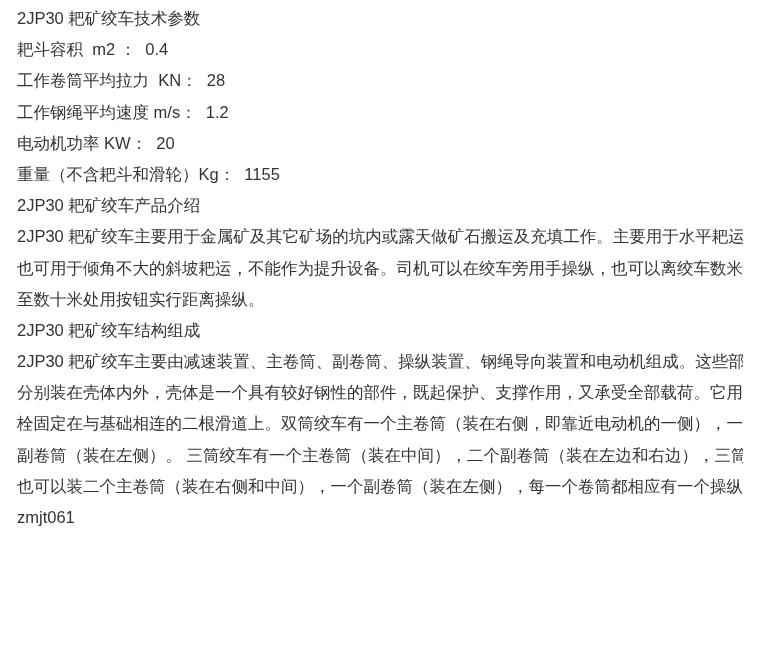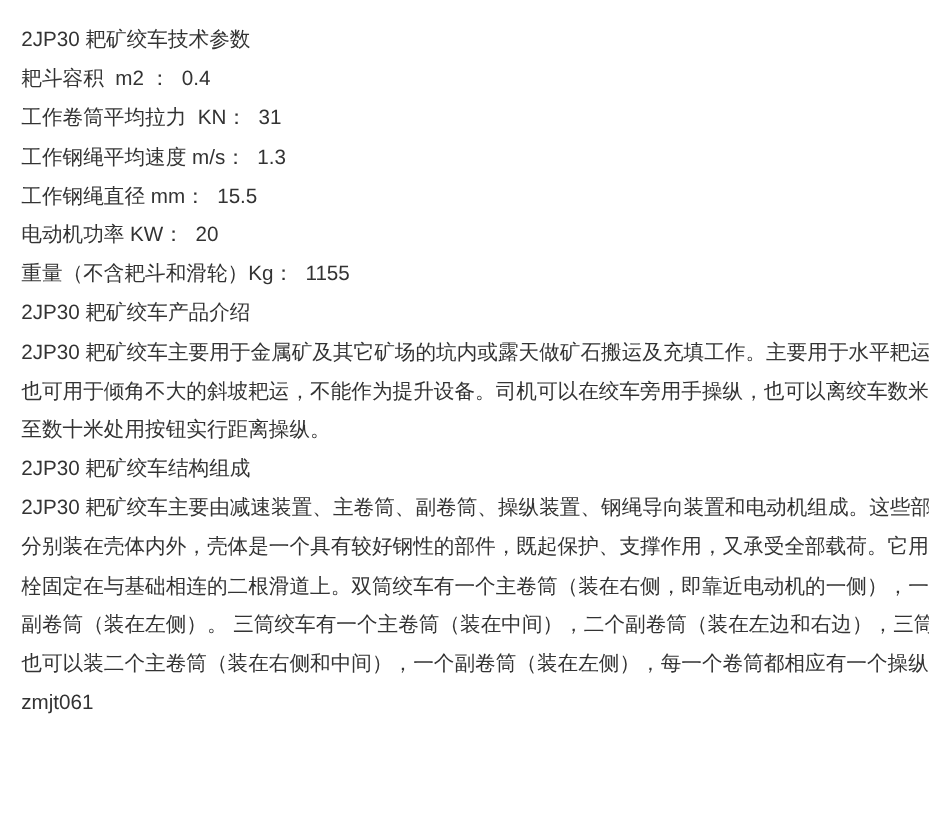--- a/index.html
+++ b/index.html
@@ -10,40 +10,39 @@
   body {
     width: 759px;
     height: 657px;
     overflow: hidden;
     font-family: "Liberation Sans", sans-serif;
   }
   .doc {
     box-sizing: border-box;
     width: 759px;
     height: 657px;
-    padding: 17px 16px 0 17px;
+    padding: 3px 16px 0 17px;
     color: #333333;
     font-size: 16.5px;
   }
   .line {
     height: 31.2px;
     line-height: 31.2px;
     white-space: pre;
     overflow: hidden;
   }
 </style>
 </head>
 <body>
 
 <div class="doc">
   <div class="line">2JP30 耙矿绞车技术参数</div>
   <div class="line">耙斗容积  m2 ：  0.4</div>
-  <div class="line">工作卷筒平均拉力  KN：  31</div>
-  <div class="line">工作钢绳平均速度 m/s：  1.3</div>
-  <div class="line">工作钢绳直径 mm：  15.5</div>
+  <div class="line">工作卷筒平均拉力  KN：  28</div>
+  <div class="line">工作钢绳平均速度 m/s：  1.2</div>
   <div class="line">电动机功率 KW：  20</div>
   <div class="line">重量（不含耙斗和滑轮）Kg：  1155</div>
   <div class="line">2JP30 耙矿绞车产品介绍</div>
   <div class="line">2JP30 耙矿绞车主要用于金属矿及其它矿场的坑内或露天做矿石搬运及充填工作。主要用于水平耙运，</div>
   <div class="line">也可用于倾角不大的斜坡耙运，不能作为提升设备。司机可以在绞车旁用手操纵，也可以离绞车数米以</div>
   <div class="line">至数十米处用按钮实行距离操纵。</div>
   <div class="line">2JP30 耙矿绞车结构组成</div>
   <div class="line">2JP30 耙矿绞车主要由减速装置、主卷筒、副卷筒、操纵装置、钢绳导向装置和电动机组成。这些部件</div>
   <div class="line">分别装在壳体内外，壳体是一个具有较好钢性的部件，既起保护、支撑作用，又承受全部载荷。它用螺</div>
   <div class="line">栓固定在与基础相连的二根滑道上。双筒绞车有一个主卷筒（装在右侧，即靠近电动机的一侧），一个</div>

